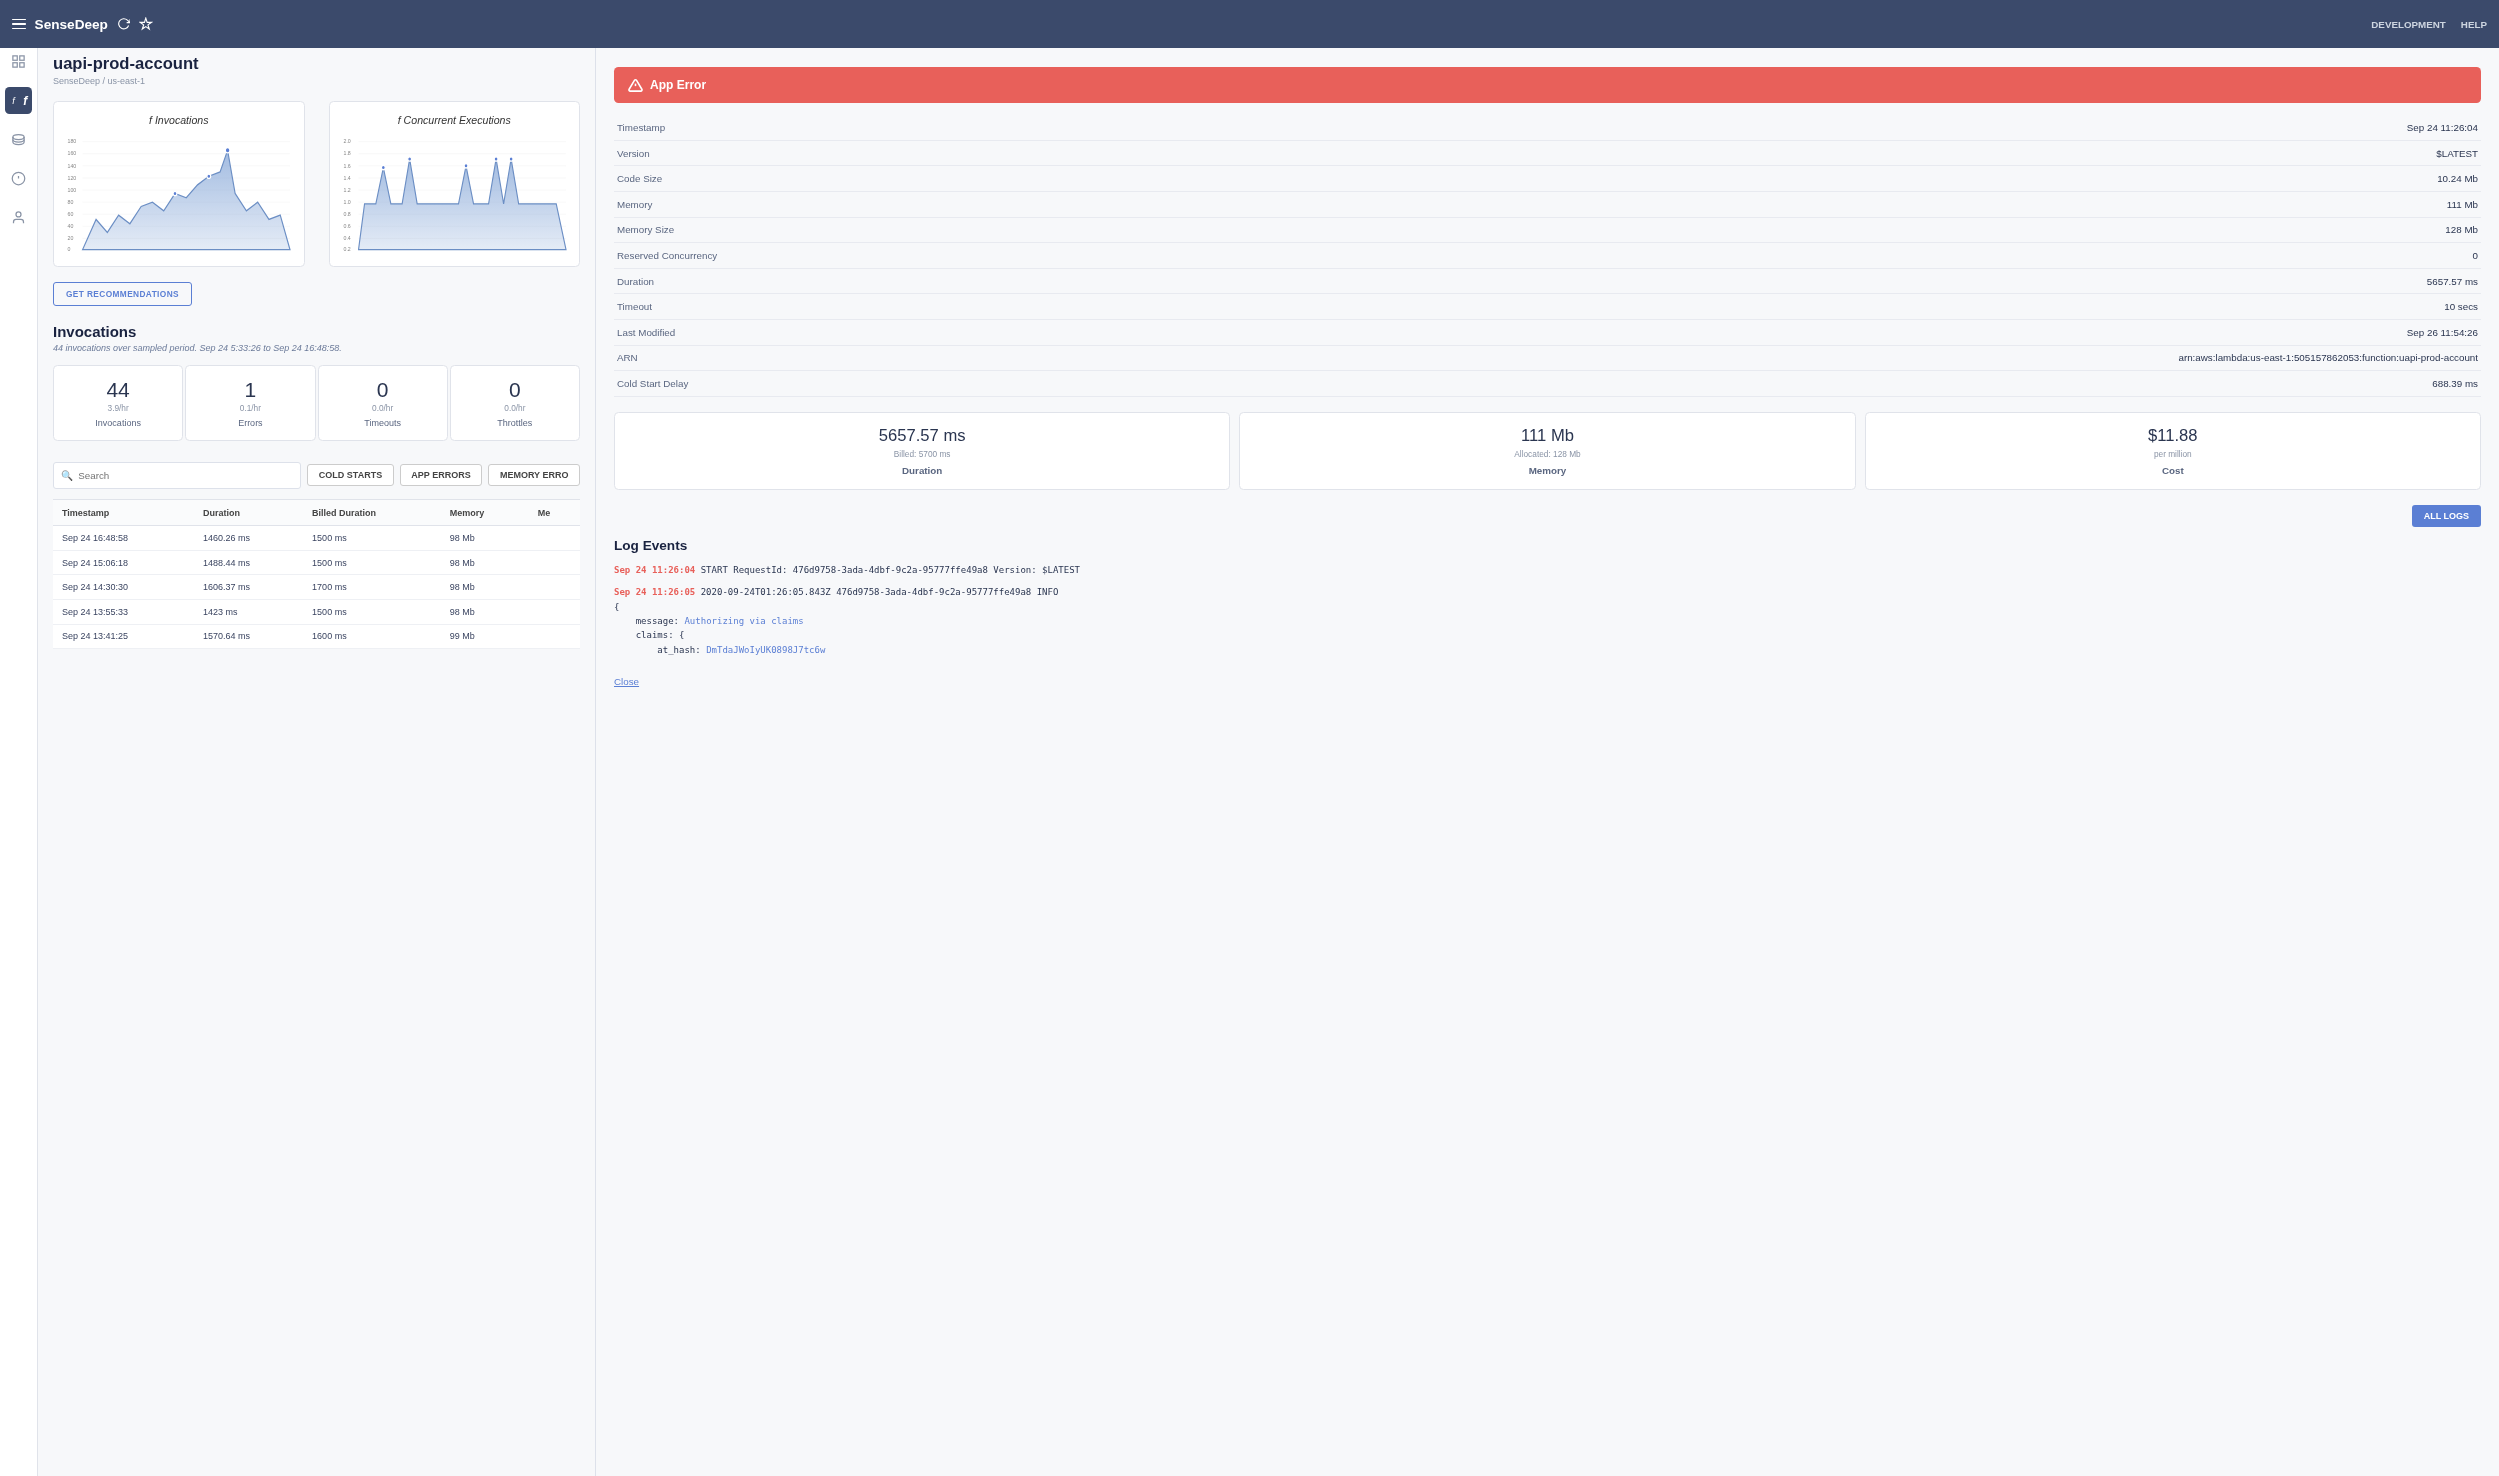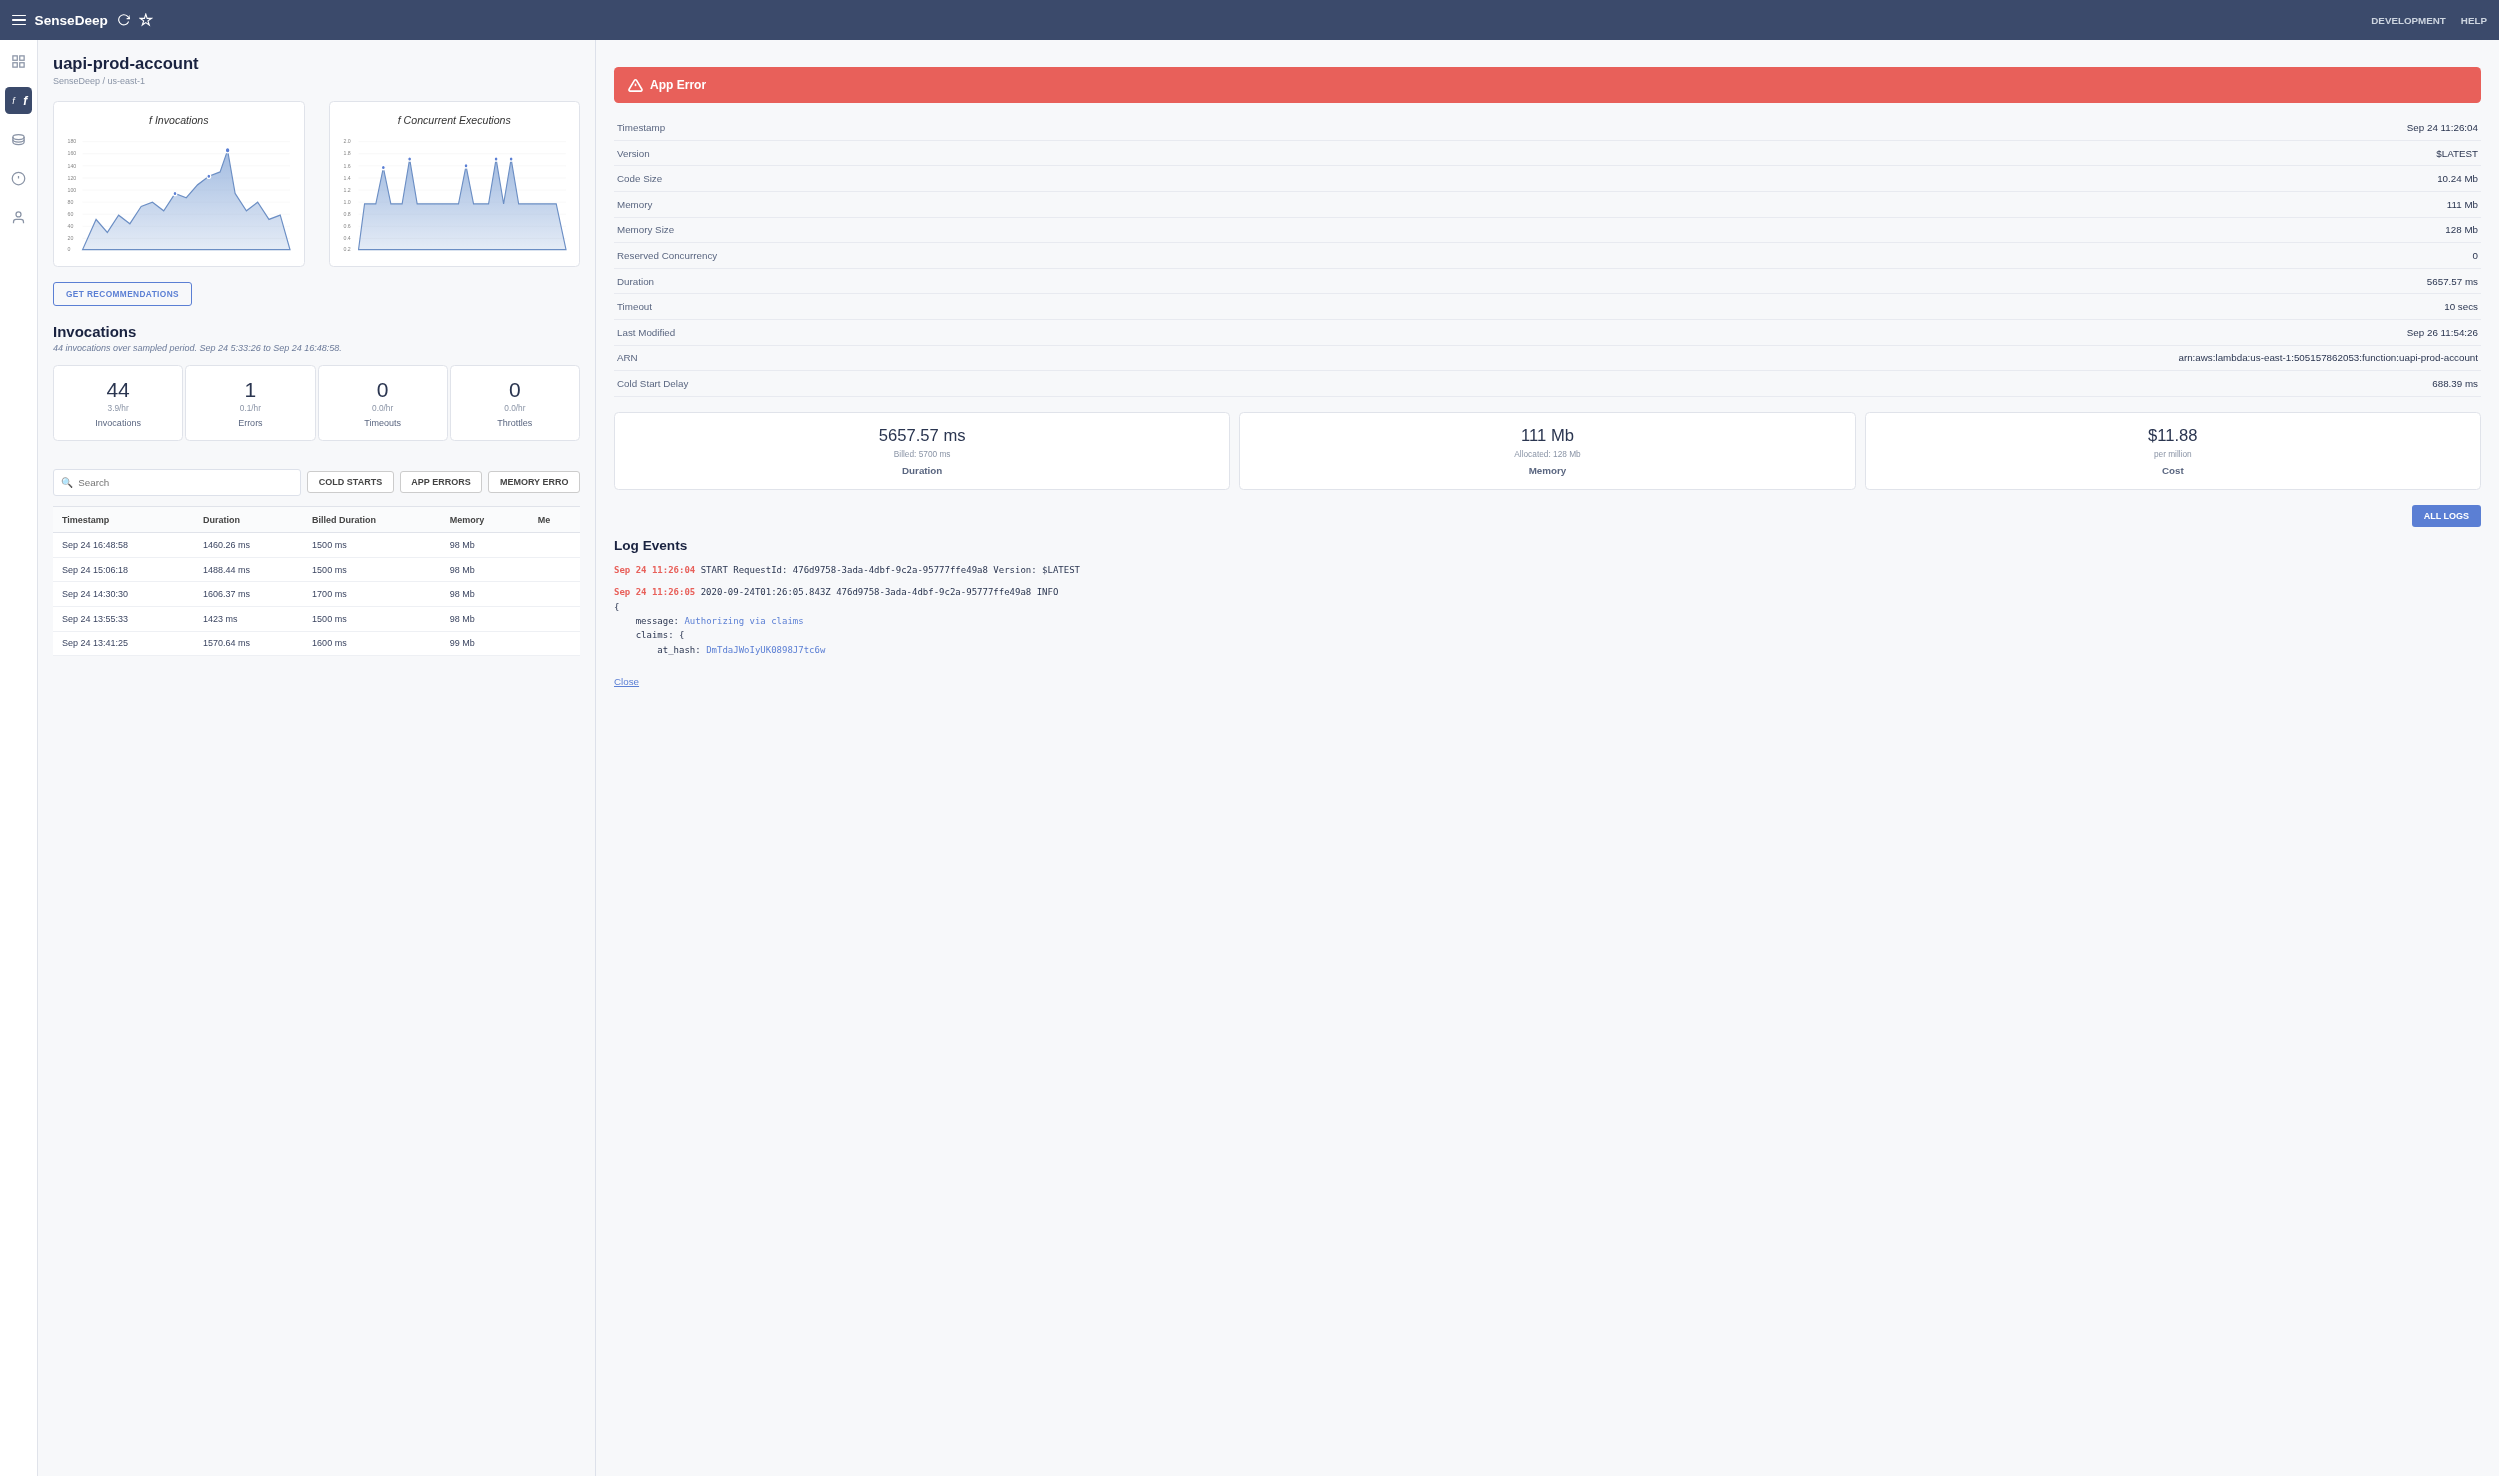--- a/index.html
+++ b/index.html
@@ -2,21 +2,21 @@
 <html style="font-size:12px"><head>
   <meta charset="utf-8">
   <style>
     * { box-sizing: border-box; margin: 0; padding: 0; }
     body { font-family: 'Segoe UI', Arial, sans-serif; background: #f0f2f5; color: #333; font-size: 9.8px; }
 
     
     .top-nav {
       background: #3b4a6b;
       color: white;
-      height: 40px;
+      height: 48px;
       display: flex;
       align-items: center;
       padding: 0 12px;
       justify-content: space-between;
       position: fixed;
       top: 0; left: 0; right: 0;
       z-index: 100;
     }
     .top-nav-left { display: flex; align-items: center; gap: 9px; }
     .top-nav-title { font-size: 13.6px; font-weight: 600; color: white; }
@@ -112,21 +112,21 @@
     }
 
     
     .section-title { font-size: 15px; font-weight: 700; color: #1a2340; margin-bottom: 3px; }
     .section-subtitle { color: #6b7a99; font-size: 9px; font-style: italic; margin-bottom: 12px; }
 
     
     .stats-row {
       display: flex;
       gap: 2px;
-      margin-bottom: 28px;
+      margin-bottom: 21px;
     }
     .stat-card {
       flex: 1;
       background: white;
       border: 0.8px solid #e0e3ea;
       border-radius: 4.5px;
       padding: 12px;
       text-align: center;
     }
     .stat-number { font-size: 21px; font-weight: 300; color: #2a3550; }

